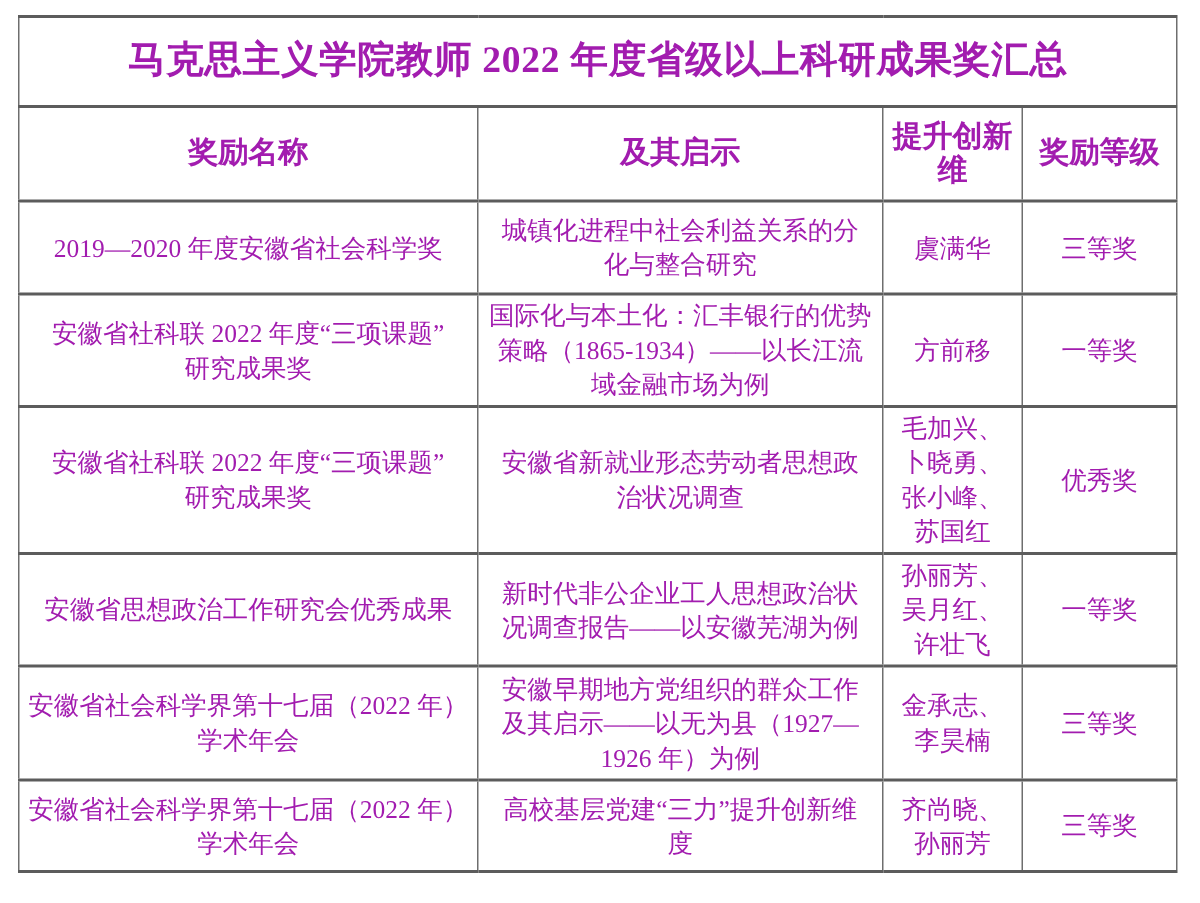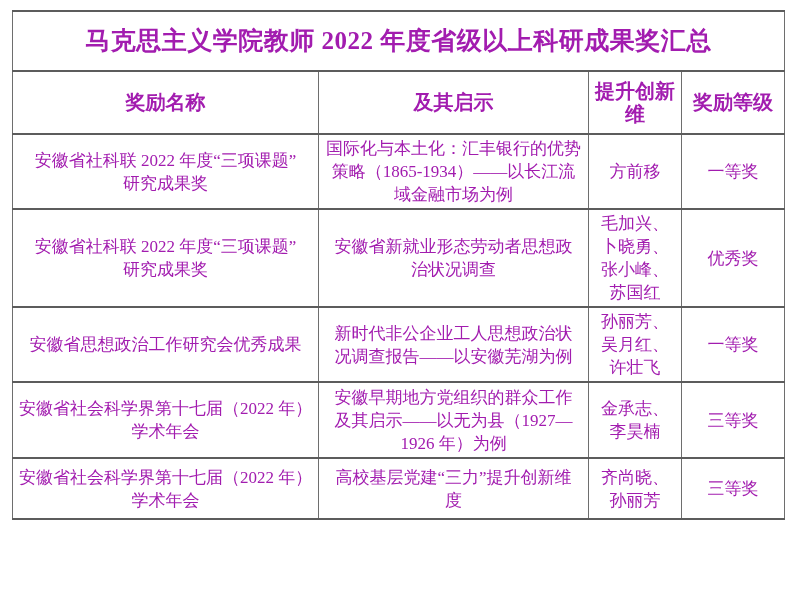--- a/index.html
+++ b/index.html
@@ -72,20 +72,27 @@
     <tbody>
       <tr class="title-row">
         <td colspan="4">马克思主义学院教师 2022 年度省级以上科研成果奖汇总</td>
       </tr>
       <tr class="header-row">
         <td>奖励名称</td>
         <td>及其启示</td>
         <td>提升创新维</td>
         <td>奖励等级</td>
       </tr>
+      <tr class="row-1">
+        <td>2019—2020 年度安徽省社会科学奖</td>
+        <td>城镇化进程中社会利益关系的分
+化与整合研究</td>
+        <td>虞满华</td>
+        <td>三等奖</td>
+      </tr>
       <tr class="row-2">
         <td>安徽省社科联 2022 年度“三项课题”
 研究成果奖</td>
         <td>国际化与本土化：汇丰银行的优势
 策略（1865-1934）——以长江流
 域金融市场为例</td>
         <td>方前移</td>
         <td>一等奖</td>
       </tr>
       <tr class="row-3">

